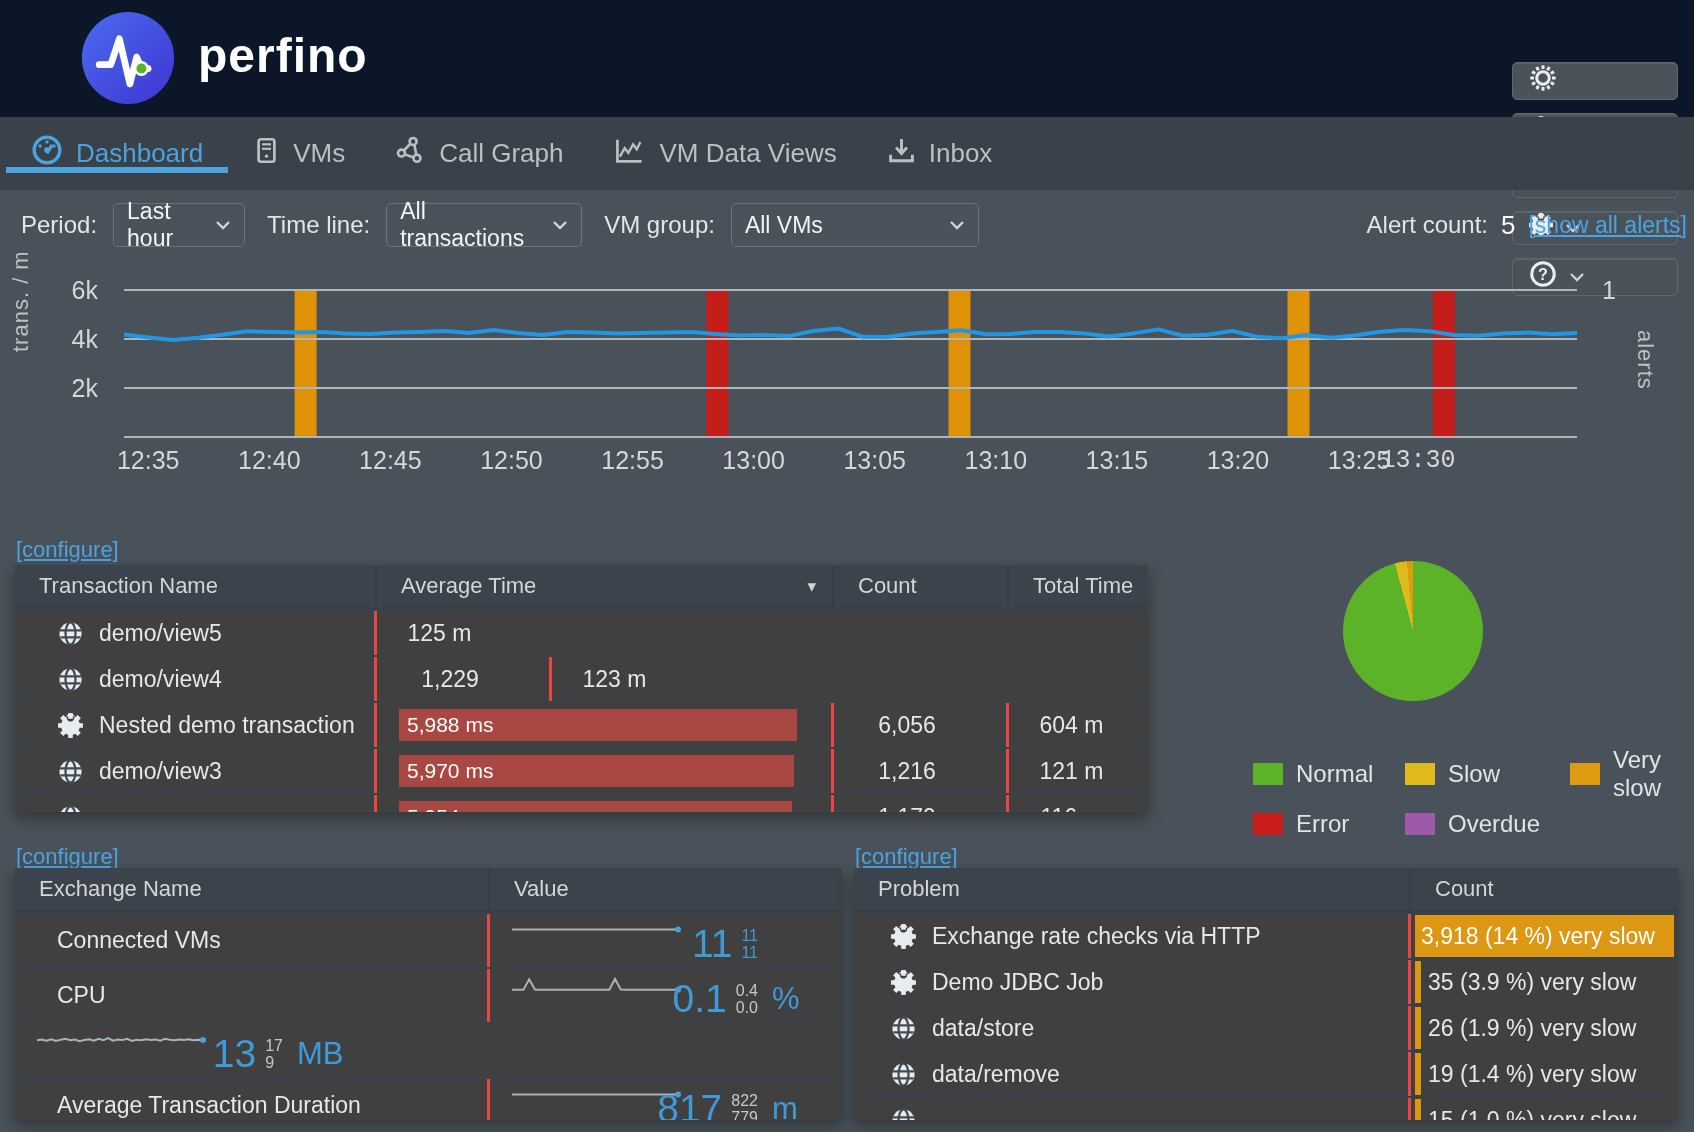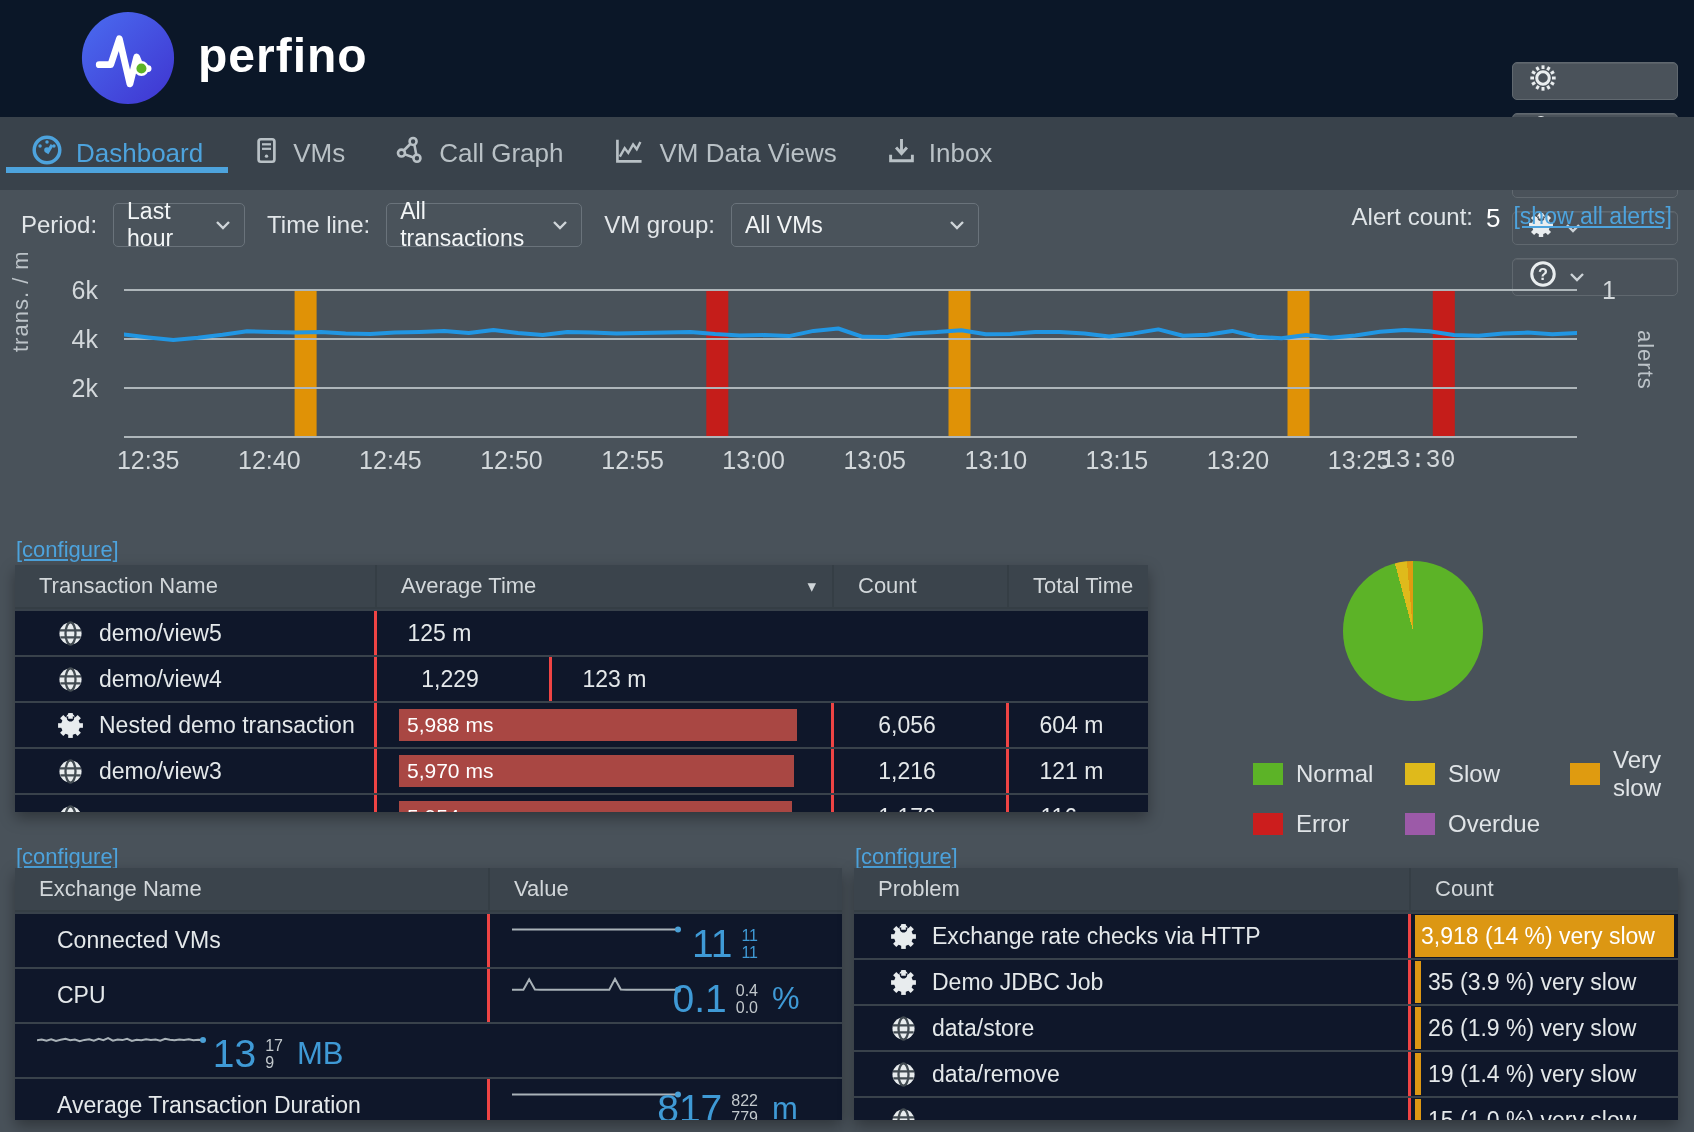--- a/index.html
+++ b/index.html
@@ -25,38 +25,38 @@
   .tab.active{color:#4da3dd;}
   .tab.active::after{content:"";position:absolute;left:0;right:0;bottom:0;height:6px;background:#4da3dd;}
 
   
   .filterbar{position:absolute;left:15px;top:203px;display:flex;align-items:center;gap:16px;height:44px;}
   .flabel{color:#e2e6e9;font-size:24px;margin-left:6px;}
   .select{background:#4a535b;border:1px solid #6a737b;border-radius:5px;height:44px;
           display:flex;align-items:center;justify-content:space-between;gap:16px;
           padding:0 13px;font-size:23px;color:#f2f5f6;cursor:pointer;}
   .select .chev{color:#cfd5d9;display:flex;}
-  .alertbar{position:absolute;right:22px;top:203px;height:44px;display:flex;gap:13px;}
+  .alertbar{position:absolute;right:7px;top:203px;height:44px;display:flex;align-items:center;gap:13px;}
   .alabel{color:#dfe4e7;font-size:24px;}
   .acount{color:#ffffff;font-size:26px;}
   .alink{color:#4da3dd;font-size:23px;text-decoration:underline;cursor:pointer;}
 
   
   #timeline-svg{position:absolute;left:124px;top:282px;}
   .ytick{position:absolute;width:50px;text-align:right;color:#d3d8db;font-size:25px;}
   .ylabel{position:absolute;left:8px;top:352px;color:#bcc3c8;font-size:22px;letter-spacing:1px;
           transform:rotate(-90deg);transform-origin:left top;}
   .rtick{position:absolute;left:1602px;top:276px;color:#d3d8db;font-size:25px;}
   .rlabel{position:absolute;left:1658px;top:330px;color:#bcc3c8;font-size:22px;letter-spacing:1px;
           transform:rotate(90deg);transform-origin:left top;}
   .xtick{position:absolute;top:446px;transform:translateX(-50%);color:#d3d8db;font-size:25px;}
 
   
   .cfg{position:absolute;color:#4da3dd;font-size:22px;text-decoration:underline;cursor:pointer;}
-  .dtable{position:absolute;background:#0f172a;overflow:hidden;box-shadow:0 6px 14px rgba(0,0,0,.35);}
+  .dtable{position:absolute;background:#404040;overflow:hidden;box-shadow:0 6px 14px rgba(0,0,0,.35);}
   .thead{display:flex;background:#3b444c;border-bottom:2px solid #353e45;}
   .th{color:#d2d7da;font-size:22px;display:flex;align-items:center;padding-left:24px;
       border-right:2px solid #353e45;cursor:pointer;}
   .th:last-child{border-right:none;}
   .th .sort{margin-left:auto;margin-right:16px;color:#cfd5d8;font-size:17px;}
   .trow{display:flex;border-top:2px solid #39424b;cursor:pointer;}
   .trow:first-of-type{border-top:none;}
   .td{display:flex;align-items:center;border-right:3px solid #ef4444;color:#e4e8ea;font-size:23px;}
   .td:last-child{border-right:none;}
   .td .ricon{display:flex;margin-right:15px;color:#e8ecee;}

